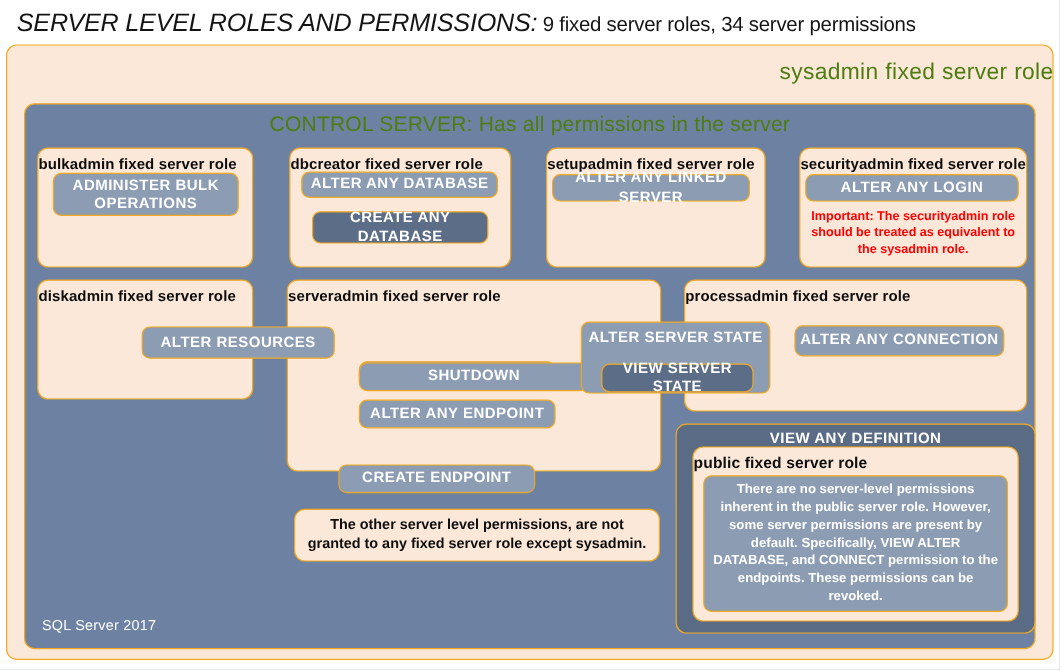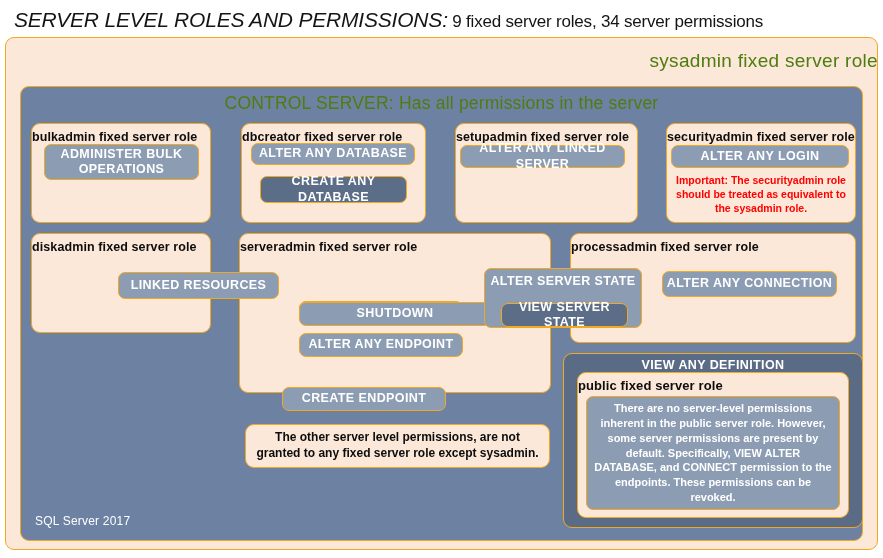--- a/index.html
+++ b/index.html
@@ -284,21 +284,21 @@
 </div>
 
 <div class="box peach" id="role-serveradmin">
   <div class="role-title">serveradmin fixed server role</div>
 </div>
 
 <div class="box peach" id="role-processadmin">
   <div class="role-title">processadmin fixed server role</div>
 </div>
 
-<div class="chip" id="chip-alter-resources">LINKED RESOURCES</div>
+<div class="chip" id="chip-alter-resources">ALTER RESOURCES</div>
 
 <div class="chip" id="chip-alter-settings">ALTER SETTINGS</div>
 <div class="chip" id="chip-shutdown">SHUTDOWN</div>
 <div class="chip" id="chip-alter-endpoint">ALTER ANY ENDPOINT</div>
 <div class="chip" id="chip-create-endpoint">CREATE  ENDPOINT</div>
 
 <div class="chip" id="chip-alter-server-state">ALTER SERVER  STATE</div>
 <div class="chip nested" id="chip-view-server-state">VIEW SERVER  STATE</div>
 
 <div class="chip" id="chip-alter-connection">ALTER ANY CONNECTION</div>

